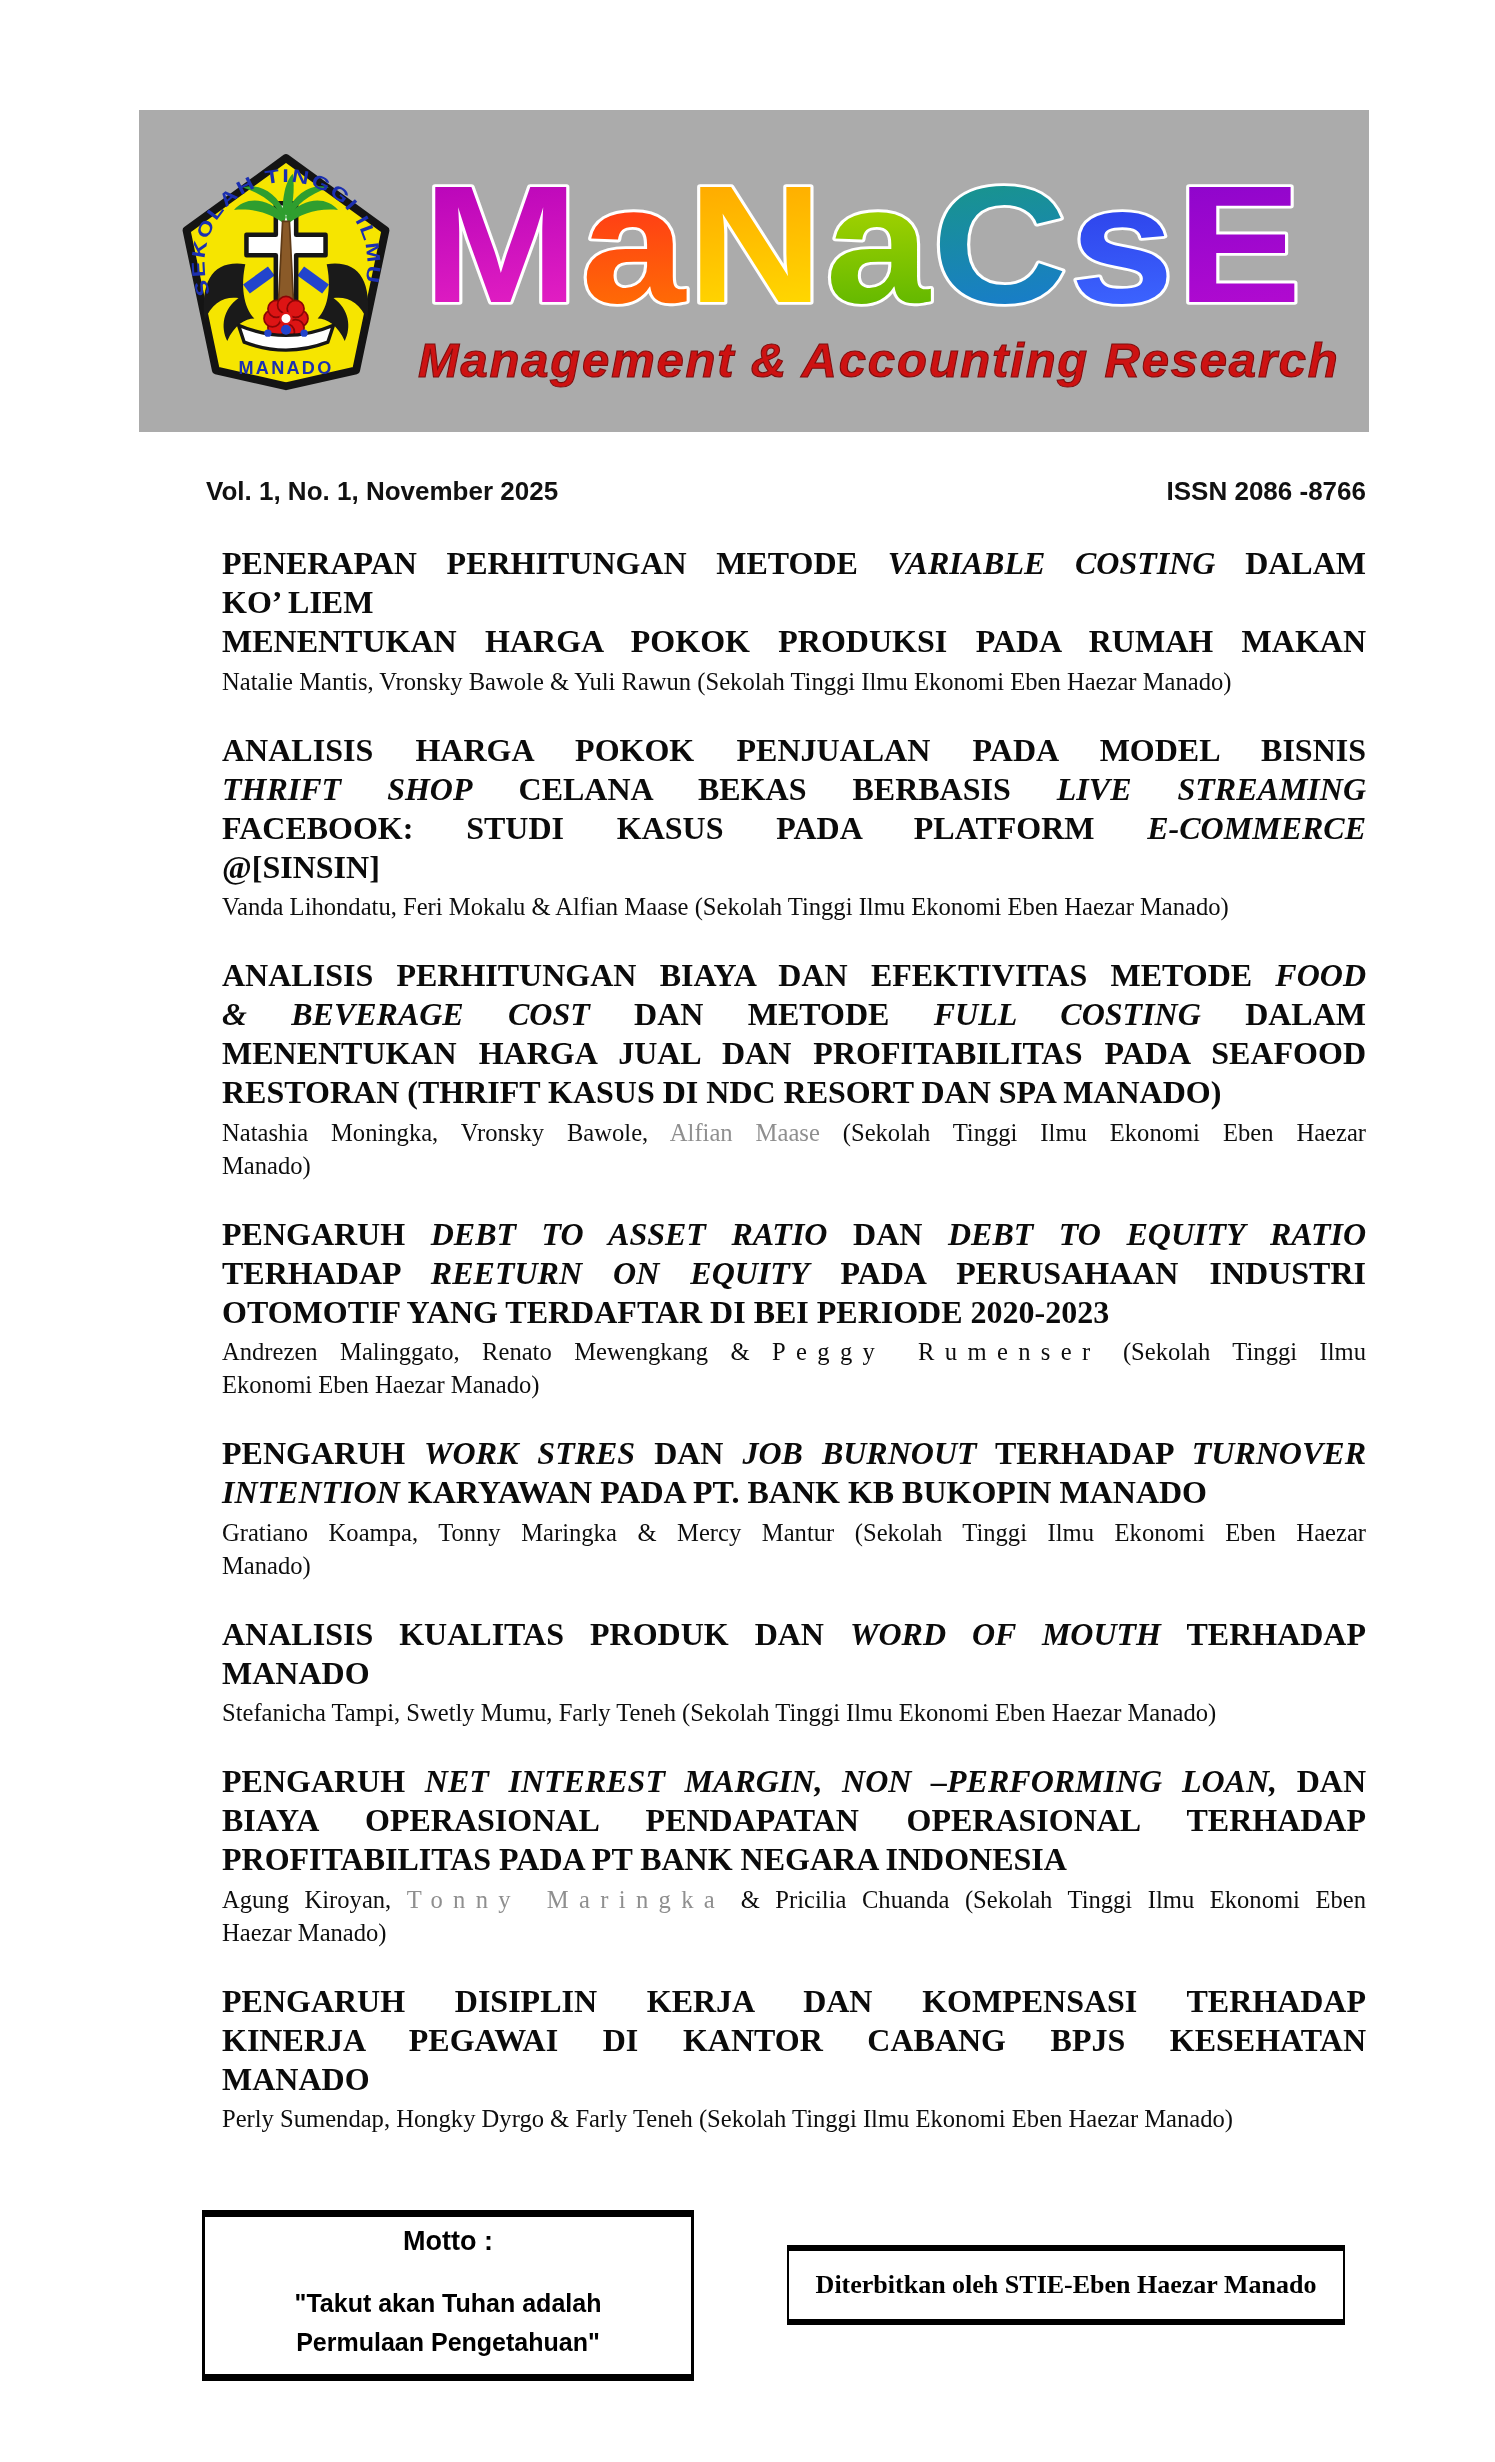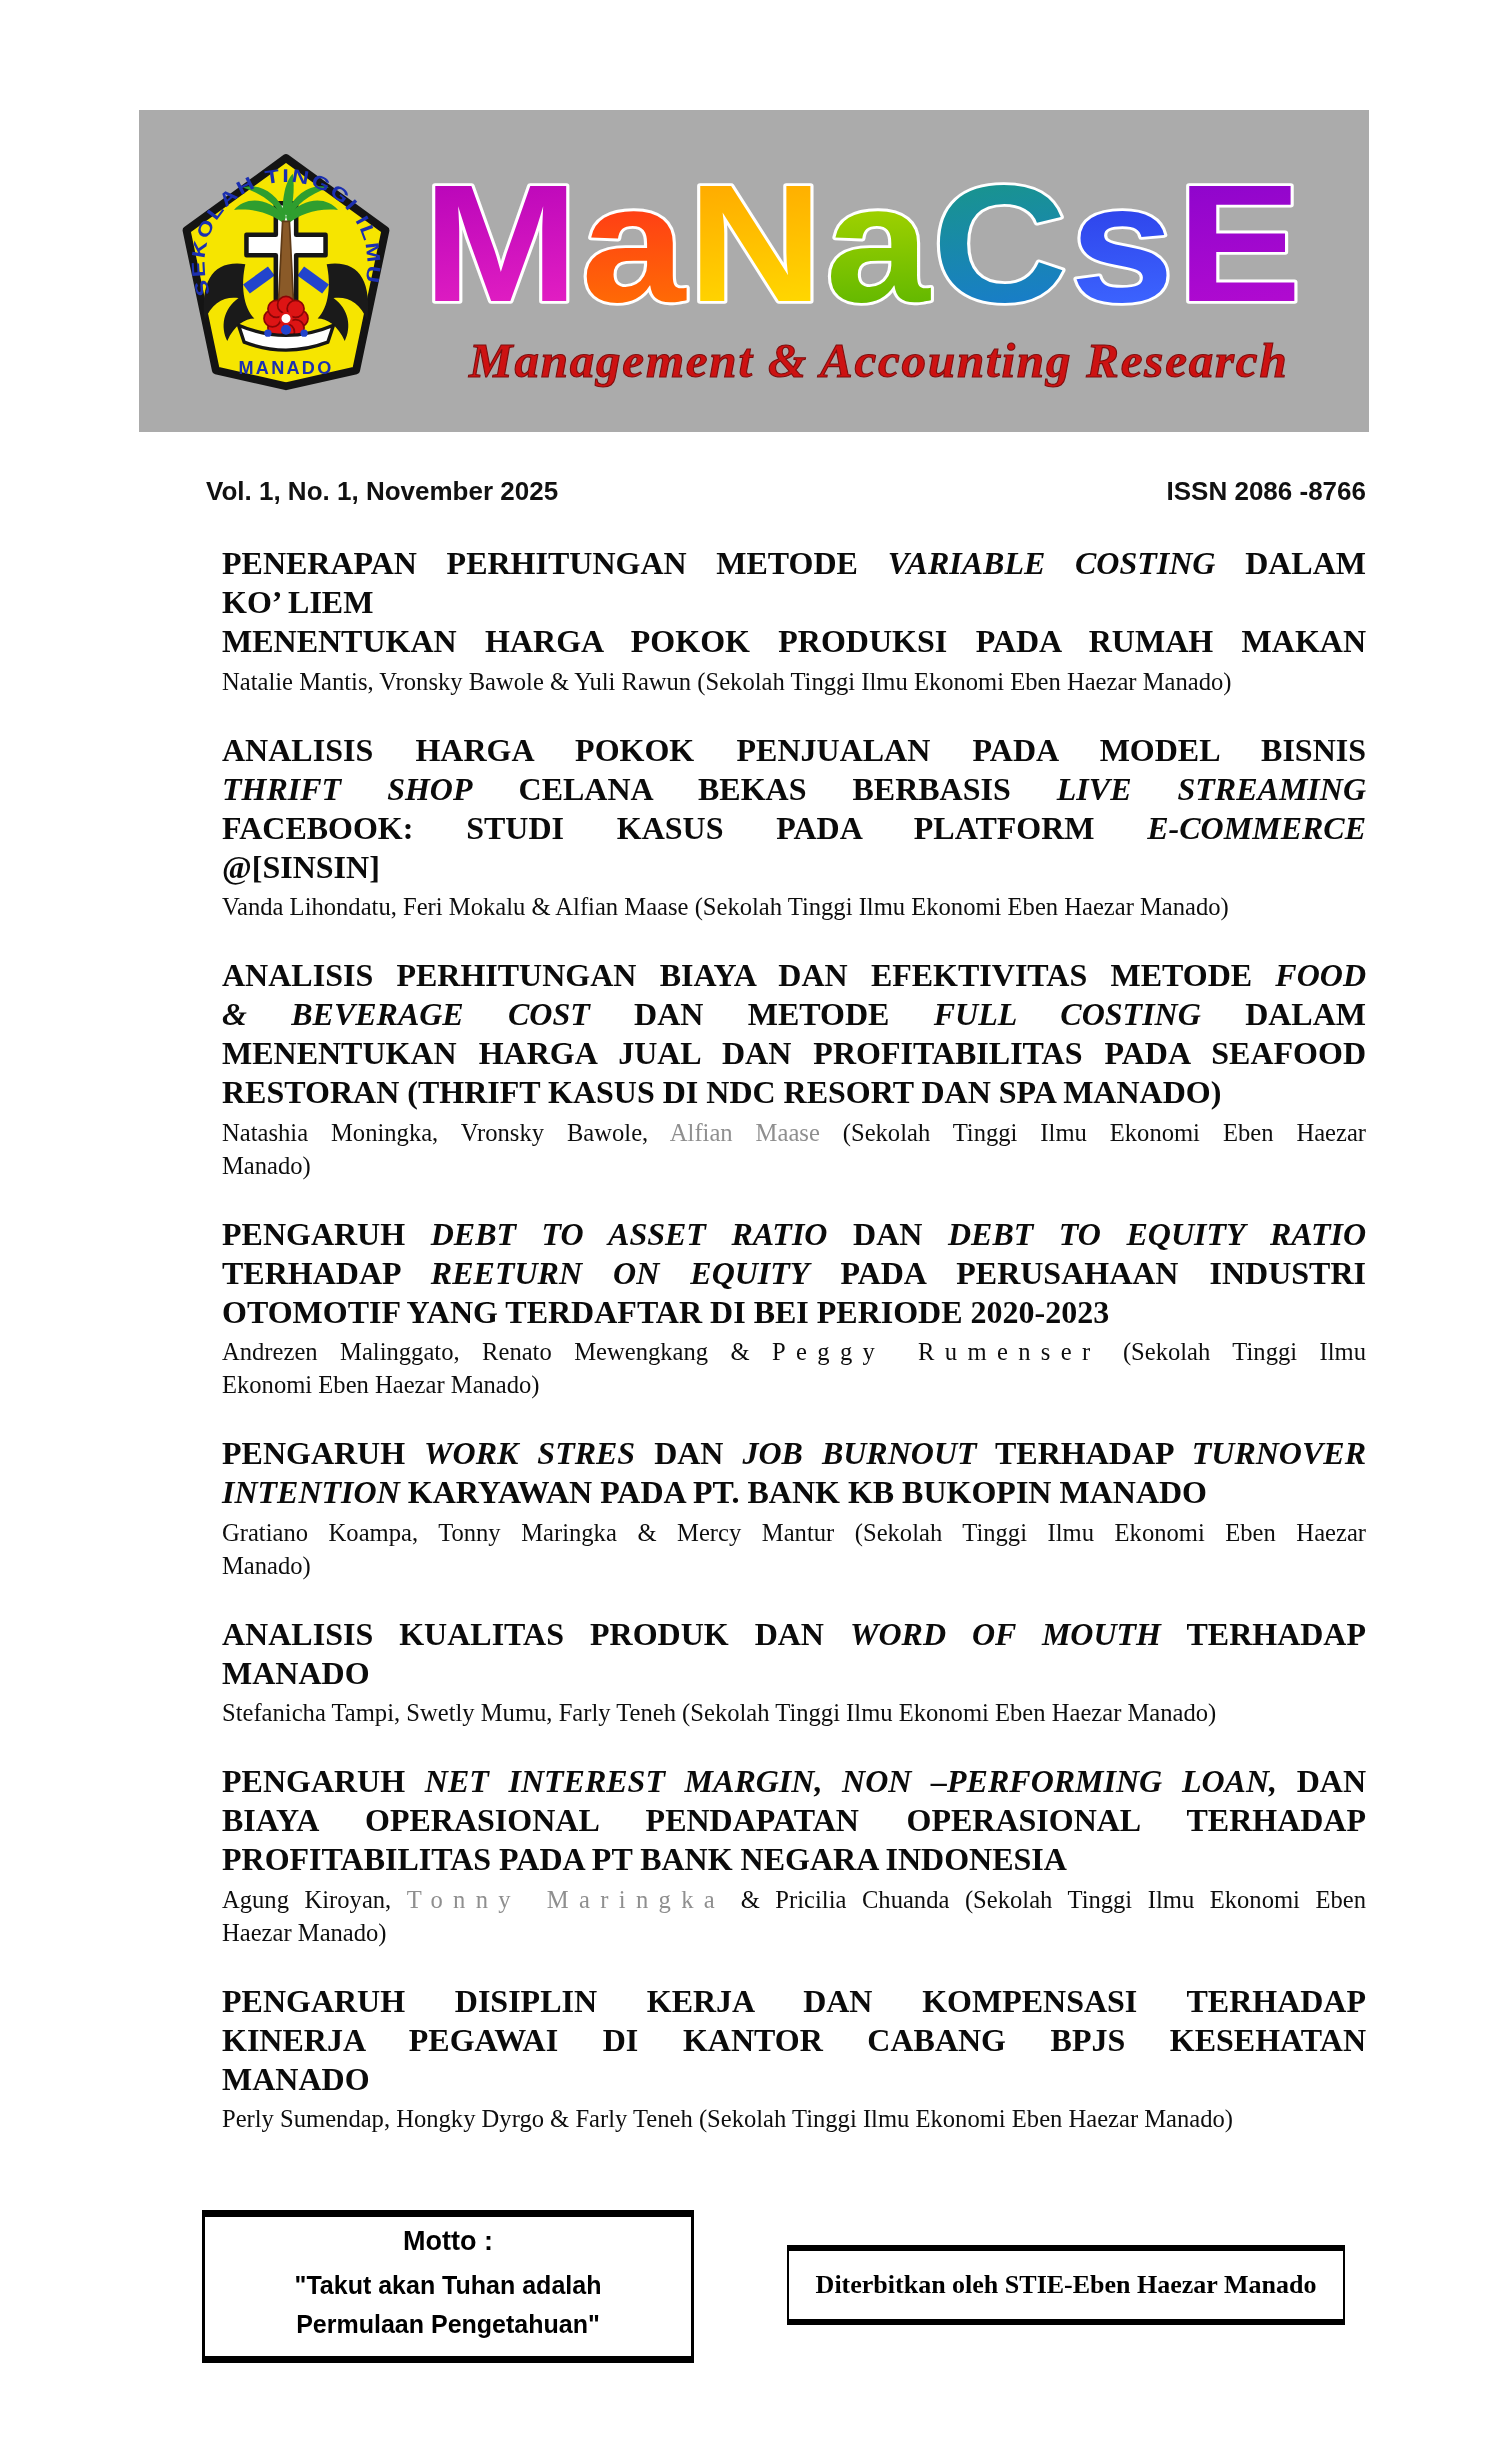--- a/index.html
+++ b/index.html
@@ -6,21 +6,21 @@
   .page { position:relative; width:1495px; height:2462px; background:#ffffff;
           font-family:"Liberation Serif", serif; overflow:hidden; }
 
   
   .banner { position:absolute; left:139px; top:110px; width:1230px; height:322px;
             background:#ababab; display:flex; align-items:center; }
   .logo { width:226px; height:240px; margin-left:34px; flex:0 0 auto; }
   .brand { flex:1 1 auto; display:flex; flex-direction:column; align-items:center;
            margin:0 16.4px 0 5.9px; }
   .brand-word { width:926px; height:176px; display:block; }
-  .subtitle { font-family:Liberation Serif, serif; font-style:italic; font-weight:bold;
+  .subtitle { font-family:Liberation Sans, sans-serif; font-style:italic; font-weight:bold;
               font-size:49px; color:#cd1212; -webkit-text-stroke:1.1px #7d0d0d;
               letter-spacing:1.8px; margin-top:2.3px; white-space:nowrap; }
 
   
   .issueline { position:absolute; left:206px; top:476px; width:1160px;
                display:flex; justify-content:space-between;
                font-family:"Liberation Sans", sans-serif; font-weight:bold;
                font-size:26px; color:#111; }
 
   
@@ -34,21 +34,21 @@
   .seg-g { color:#8f8f8f; }
   .seg-s { letter-spacing:0.42em; }
 
   
   .footer { position:absolute; left:0; top:2206px; width:1495px; height:211px; }
   .motto-box { position:absolute; left:202px; top:3.5px; width:492px; box-sizing:border-box;
                border-top:7.6px solid #000; border-bottom:7.6px solid #000;
                border-left:3.5px solid #000; border-right:3.5px solid #000;
                text-align:center; padding:9.4px 5.9px 11.7px;
                font-family:"Liberation Sans", sans-serif; font-weight:bold; color:#000; }
-  .motto-title { font-size:27px; margin-bottom:9px; }
+  .motto-title { font-size:27px; margin-bottom:27px; }
   .motto-line  { font-size:25px; line-height:39px; }
   .pub-box { position:absolute; left:787px; top:39px; width:558px; box-sizing:border-box;
              border-top:6.4px solid #000; border-bottom:6.4px solid #000;
              border-left:2.9px solid #000; border-right:2.9px solid #000;
              text-align:center; padding:19px 15px;
              font-family:"Liberation Serif", serif; font-weight:bold; font-size:26px; color:#000; }
 </style>
 </head>
 <body>
 

